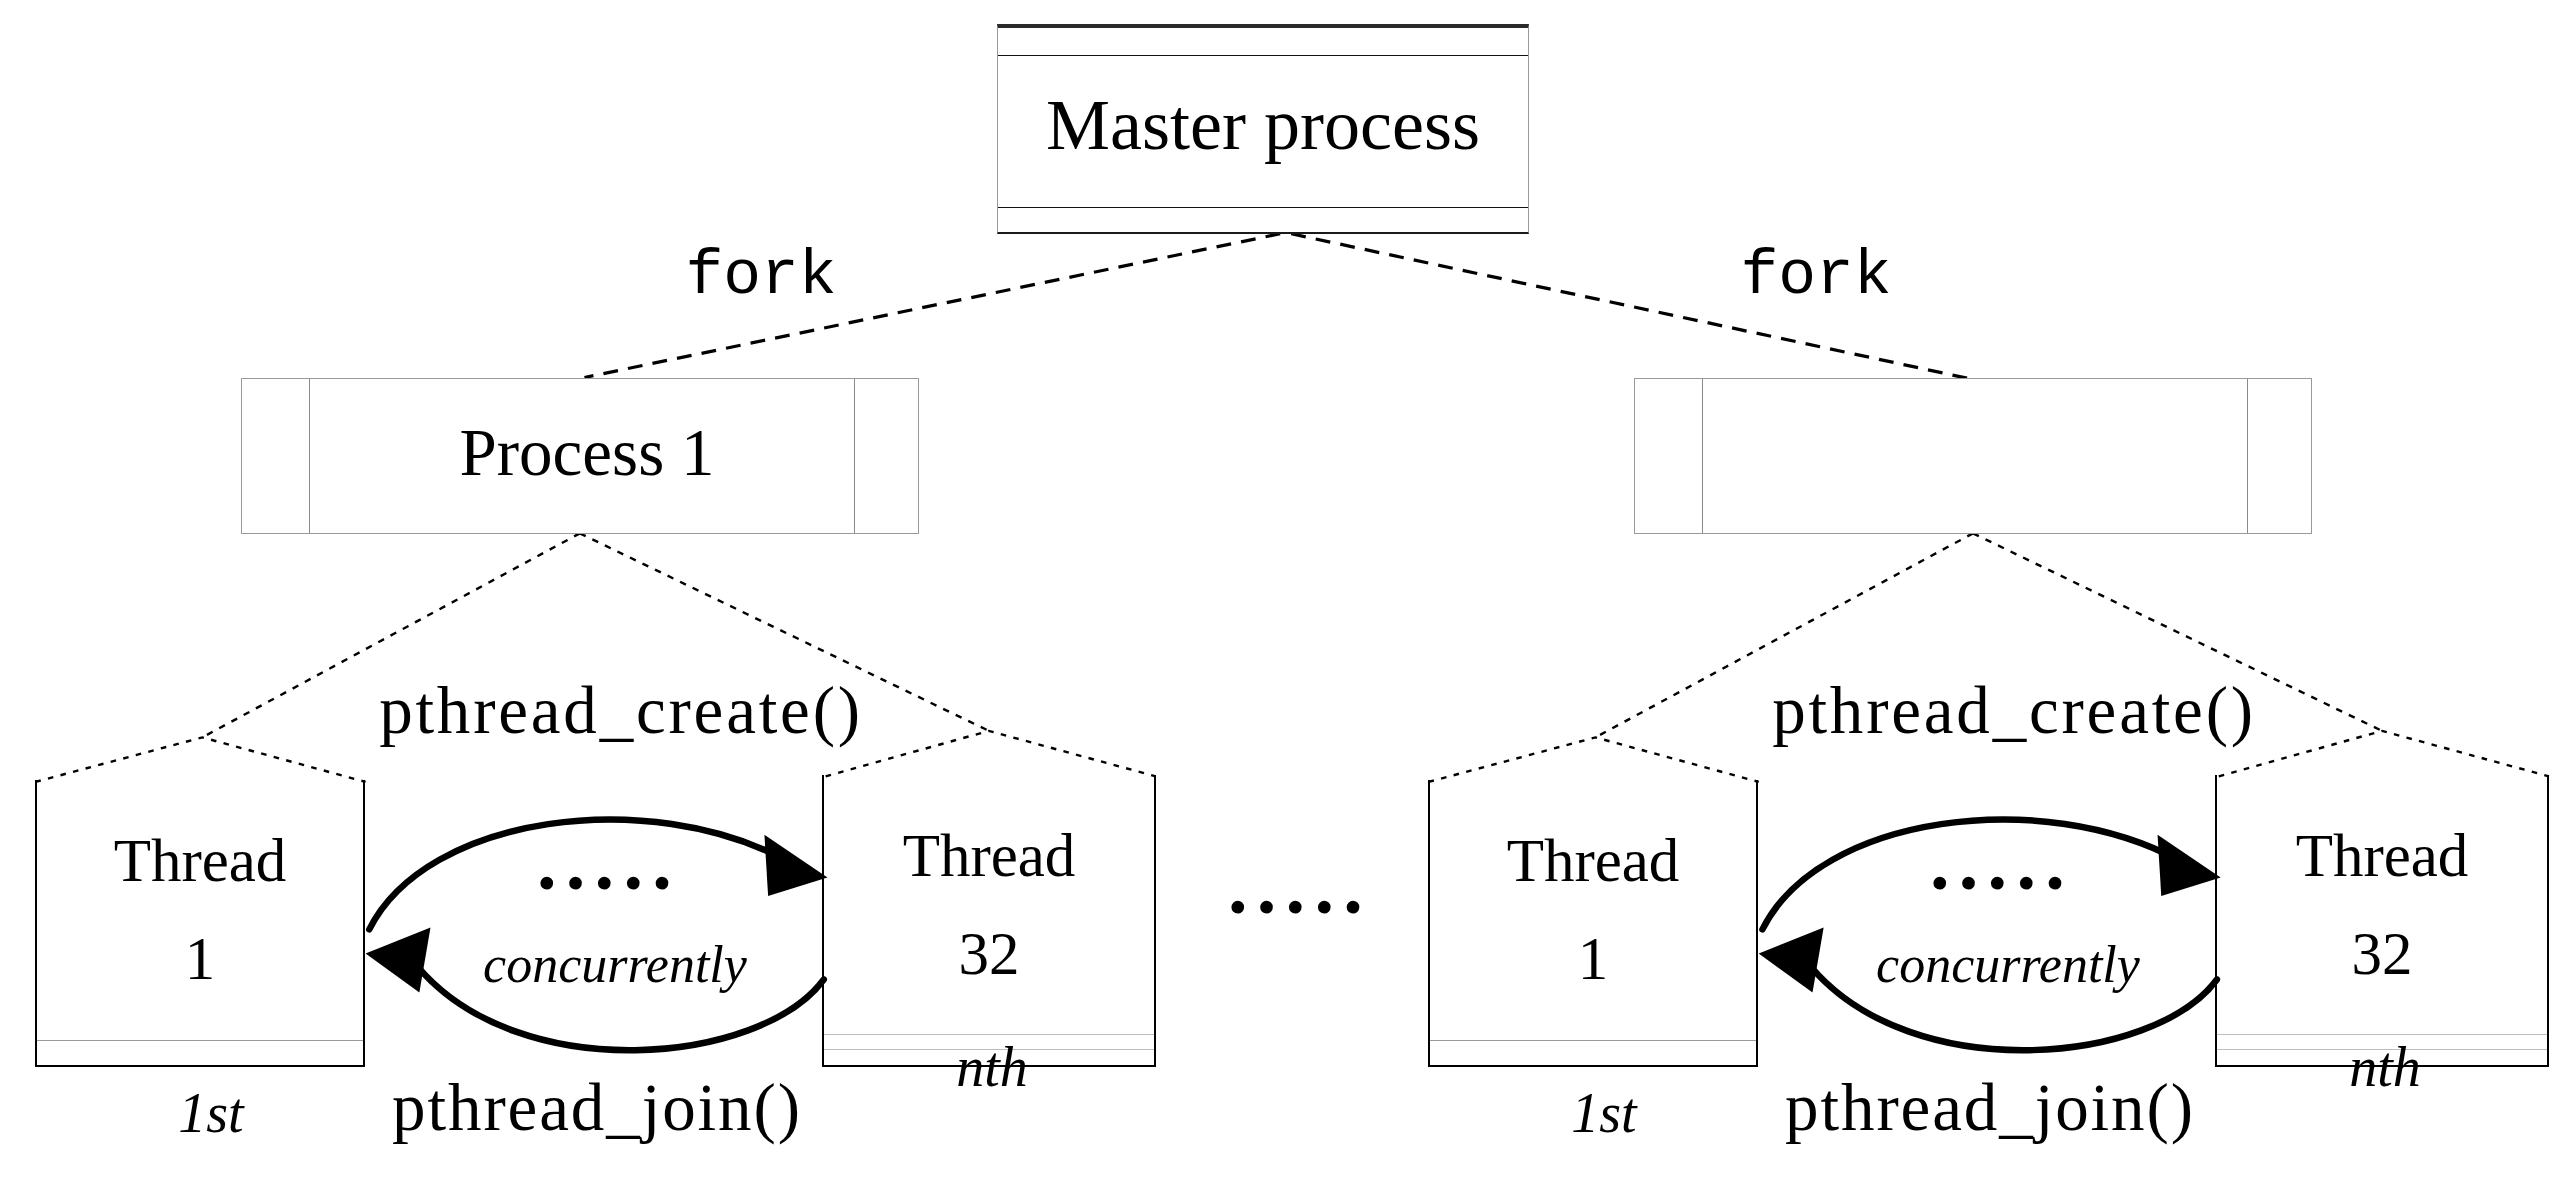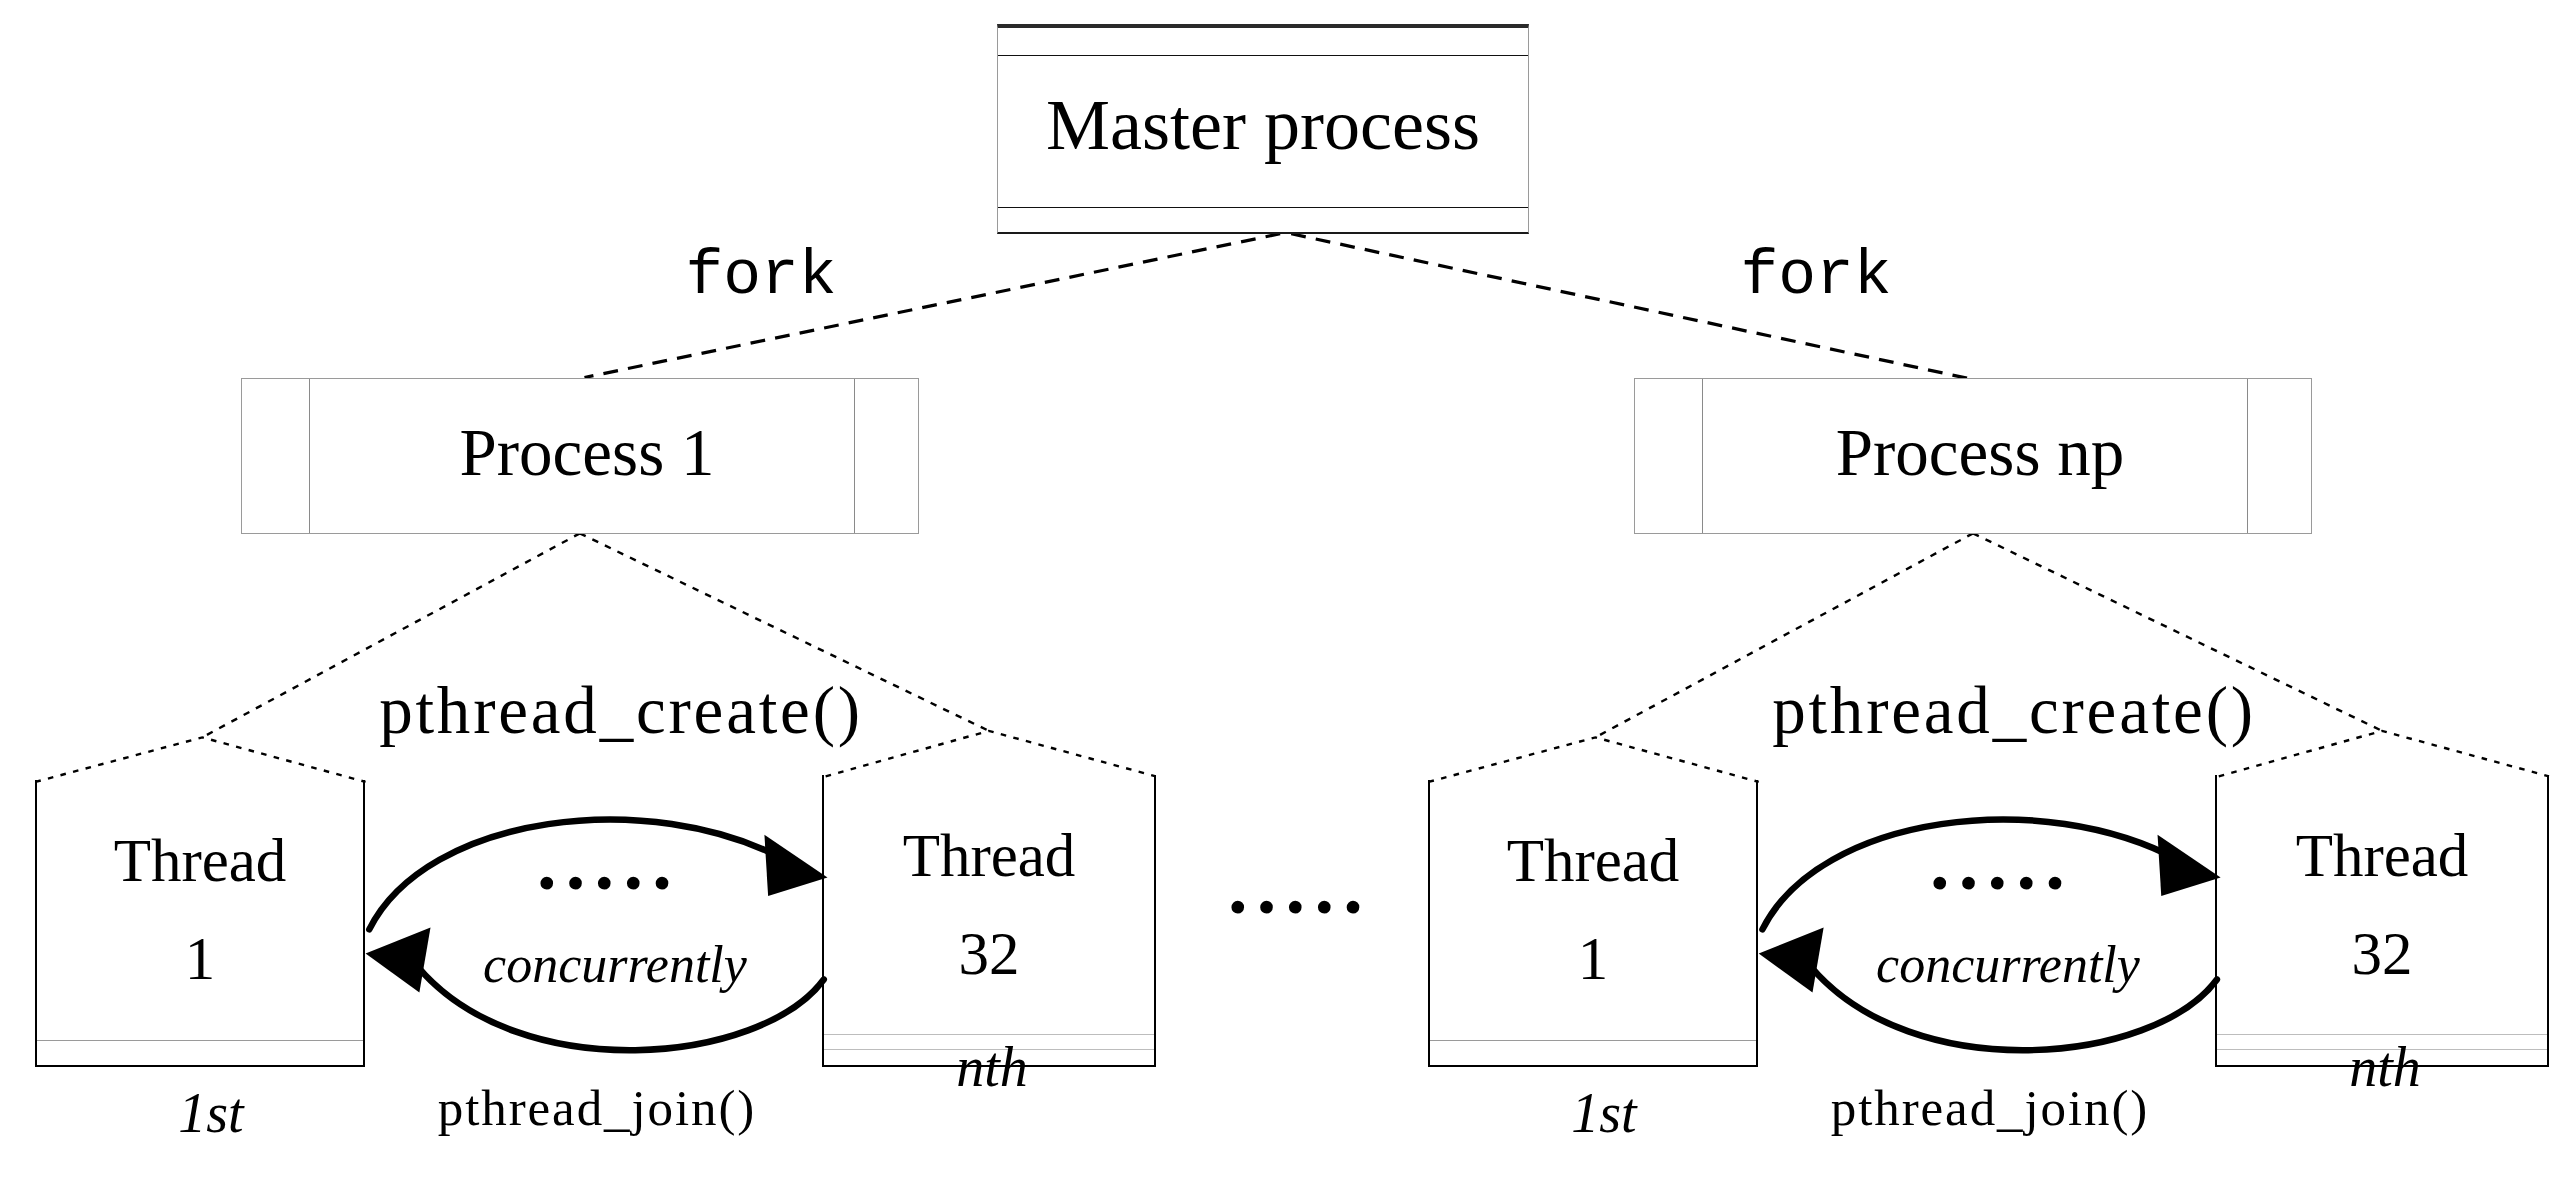--- a/index.html
+++ b/index.html
@@ -50,21 +50,21 @@
   .thread-text { padding-top:32px; font-size:61px; line-height:1.6; }
   .footer-line { position:absolute; left:0; right:0; height:0; border-top:1.9px solid #9a9a9a; }
   .thread-box.first .footer-line { bottom:24px; }
   .thread-box.last .footer-a { bottom:15px; border-top-color:#bdbdbd; }
   .thread-box.last .footer-b { bottom:30px; border-top-color:#bdbdbd; }
 
   
   .lbl { position:absolute; transform:translate(-50%,-50%); white-space:nowrap; line-height:1.1; }
   .fork-label { font-size:63px;font-family:Liberation Mono, monospace; }
   .create-label { font-size:67px; letter-spacing:2.8px; }
-  .join-label { font-size:51px; letter-spacing:1.9px; }
+  .join-label { font-size:67px; letter-spacing:1.9px; }
   .concurrently-label { font-size:52px; font-style:italic; }
   .ordinal-label { font-size:56px; font-style:italic; }
   .dots-label { font-size:78px; font-weight:bold; letter-spacing:9.3px; line-height:1; }
 
   
   .lbl.create { left:621px; top:711px; }
   .lbl.join { left:597px; top:1108px; }
   .lbl.concurrently { left:615px; top:965px; }
   .lbl.inner-dots { left:609px; top:863px; }
   .lbl.first-cap { left:211px; top:1114px; }
@@ -151,21 +151,20 @@
     <div class="lbl concurrently-label concurrently">concurrently</div>
     <div class="lbl join-label join">pthread_join()</div>
     <div class="lbl ordinal-label first-cap">1st</div>
     <div class="lbl ordinal-label nth-cap">nth</div>
   </div>
 
   <div class="grp g1">
     <div class="abs process-box">
       <div class="vline l"></div>
       <div class="vline r"></div>
-      <div class="process-label">Process np</div>
     </div>
 
     <div class="lbl create-label create">pthread_create()</div>
 
     <div class="abs thread-box first">
       <div class="thread-text">
         <div>Thread</div>
         <div>1</div>
       </div>
       <div class="footer-line"></div>

